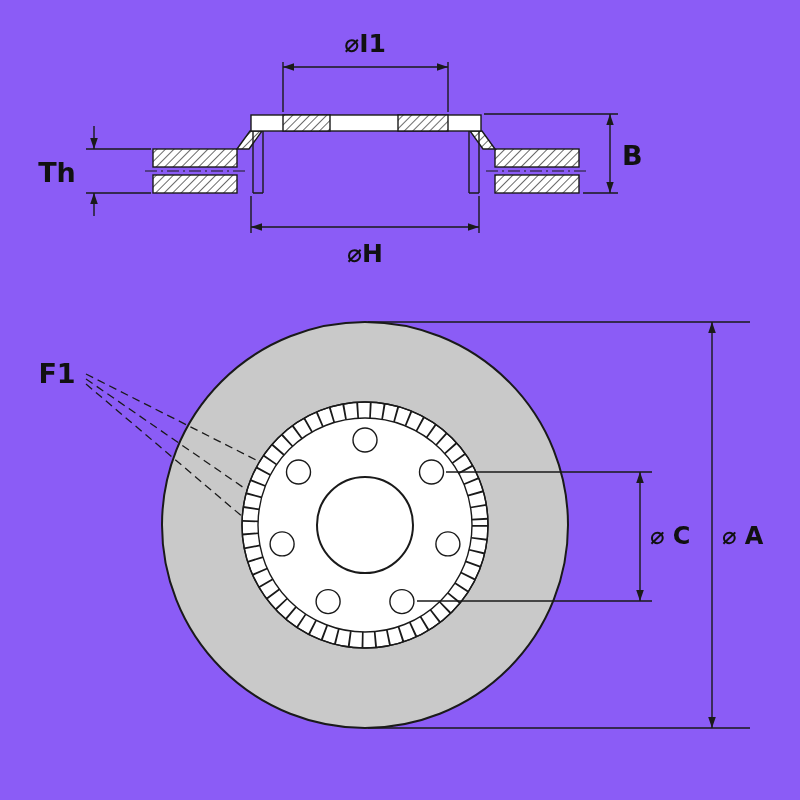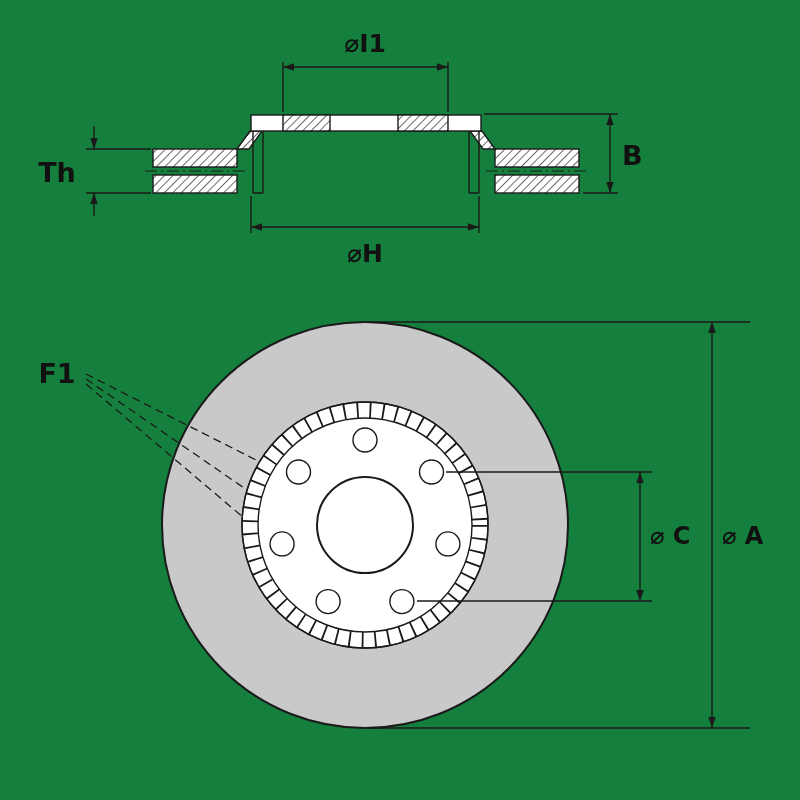--- a/index.html
+++ b/index.html
@@ -1,16 +1,16 @@
 <!DOCTYPE html>
 <html><head>
 <meta charset="utf-8">
 <style>
   html,body{margin:0;padding:0;background:#fff;}
-  #stage{position:relative;width:800px;height:800px;background:#15803d;overflow:hidden;}
+  #stage{position:relative;width:800px;height:800px;background:#8b5cf6;overflow:hidden;}
   svg text{
     font-family:"DejaVu Sans","Liberation Sans",sans-serif;
     font-weight:bold;
     fill:#111;
   }
   .dim{stroke:#1a1a1a;stroke-width:1.4;fill:none;}
   .outline{stroke:#1a1a1a;stroke-width:2;}
   .thin{stroke:#1a1a1a;stroke-width:1.4;}
   .arrow{fill:#1a1a1a;stroke:none;}
   .centerline{stroke:#1a1a1a;stroke-width:1.2;stroke-dasharray:12 4 2 4;fill:none;}

